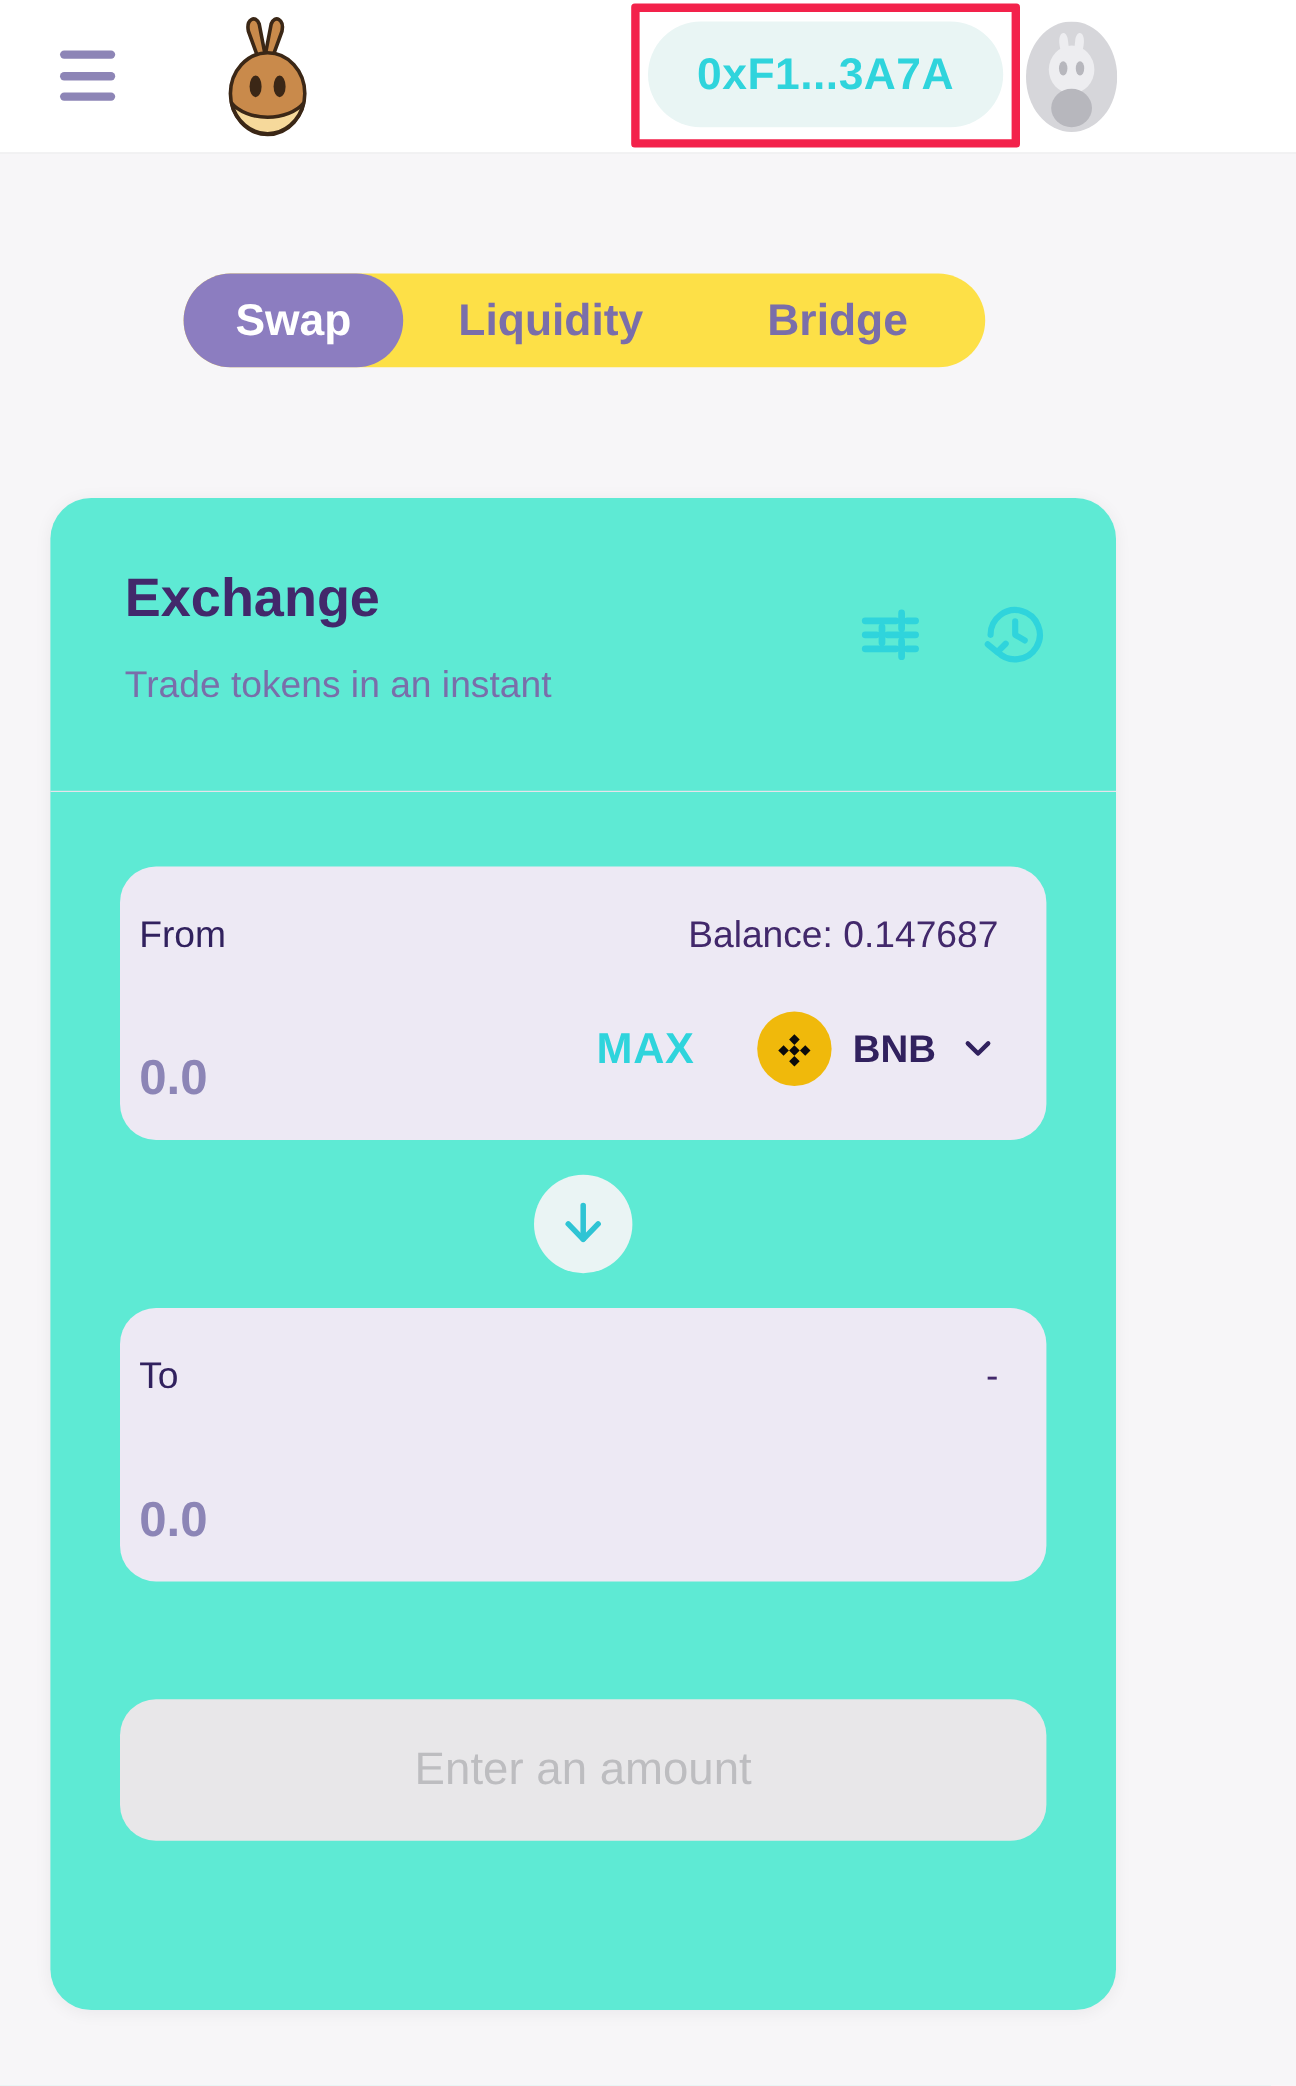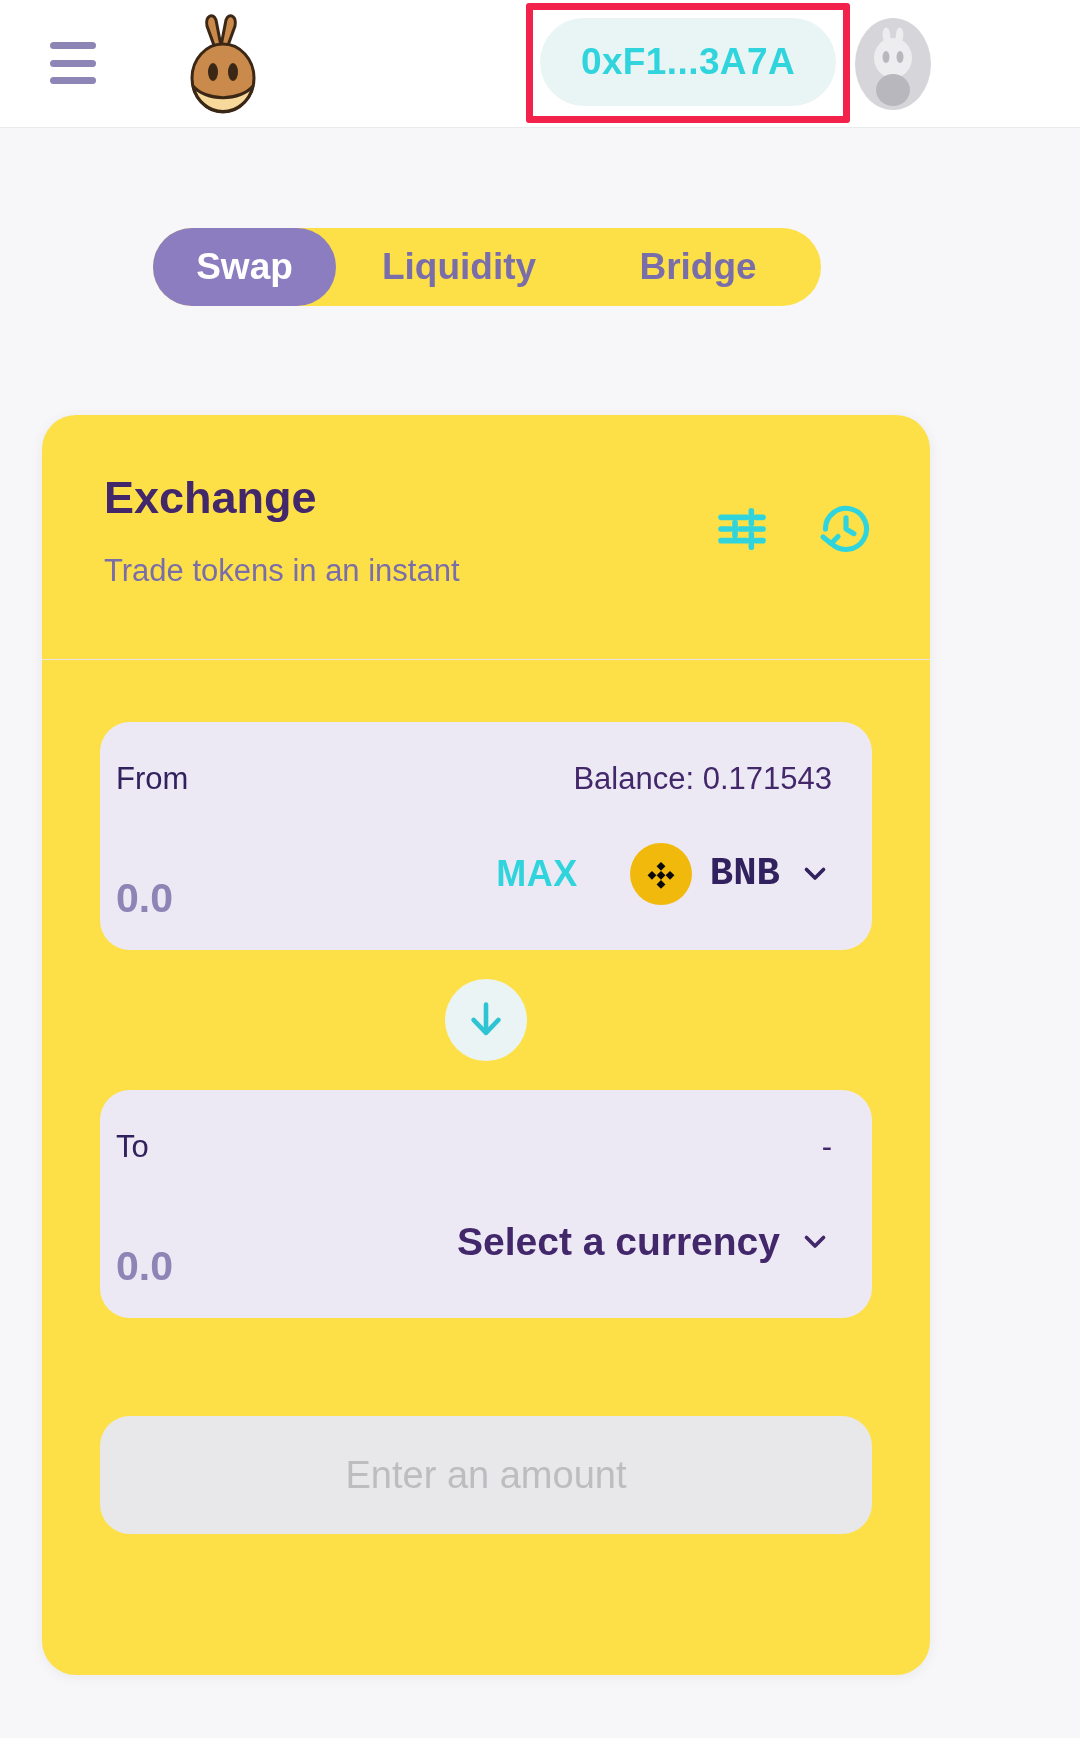--- a/index.html
+++ b/index.html
@@ -119,21 +119,21 @@
   .tab-swap { width: 183px; }
   .tab-liquidity { width: 246px; }
   .tab-bridge { width: 232px; }
 
   
   .card {
     position: absolute;
     top: 415px; left: 42px;
     width: 888px;
     min-height: 1260px;
-    background: #fde047;
+    background: #5eead4;
     border-radius: 34px;
     box-shadow: 0 2px 14px rgba(25,19,38,0.06);
   }
 
   .card-header {
     position: relative;
     padding: 58px 62px 42px 62px;
     border-bottom: 1px solid #E7E3EB;
     height: 245px;
   }
@@ -244,24 +244,24 @@
   }
   .token-icon {
     width: 62px; height: 62px;
     border-radius: 50%;
     background: #F0B90B;
     display: flex;
     align-items: center;
     justify-content: center;
   }
   .token-name {
-    font-size: 39px;
+    font-size: 32px;
     font-weight: bold;
     color: #31215E;
-    font-family: Liberation Mono, monospace;
+    font-family: Liberation Sans, sans-serif;
   }
   .select-currency {
     font-size: 39px;
     font-weight: bold;
     color: #42286B;
     font-family: "Liberation Sans", sans-serif;
   }
 
   
   .swap-arrow-row {
@@ -378,21 +378,21 @@
           </svg>
         </button>
       </div>
     </div>
 
     <div class="card-body">
 
       <div class="token-panel">
         <div class="panel-top">
           <span class="panel-label">From</span>
-          <span class="panel-balance">Balance: 0.171543</span>
+          <span class="panel-balance">Balance: 0.147687</span>
         </div>
         <div class="panel-bottom">
           <input class="amount-input" type="text" placeholder="0.0" style="">
           <div class="panel-right">
             <button class="max-btn">
               <span>MAX</span>
             </button>
             <button class="token-select">
               <span class="token-icon">
                 <svg viewBox="0 0 40 40" width="42" height="42">
@@ -425,30 +425,20 @@
         </button>
       </div>
 
       <div class="token-panel">
         <div class="panel-top">
           <span class="panel-label">To</span>
           <span class="panel-dash">-</span>
         </div>
         <div class="panel-bottom">
           <input class="amount-input" type="text" placeholder="0.0" style="">
-          <div class="panel-right">
-            <button class="token-select">
-              <span class="select-currency">Select a currency</span>
-              <span>
-                <svg viewBox="0 0 24 24" width="34" height="34" fill="none" stroke="#42286B" stroke-width="2.6" stroke-linecap="round" stroke-linejoin="round">
-                  <polyline points="6,9.5 12,15.5 18,9.5"></polyline>
-                </svg>
-              </span>
-            </button>
-          </div>
         </div>
       </div>
 
       <div class="cta-wrap">
         <button class="cta-btn">
           <span>Enter an amount</span>
         </button>
       </div>
 
     </div>

